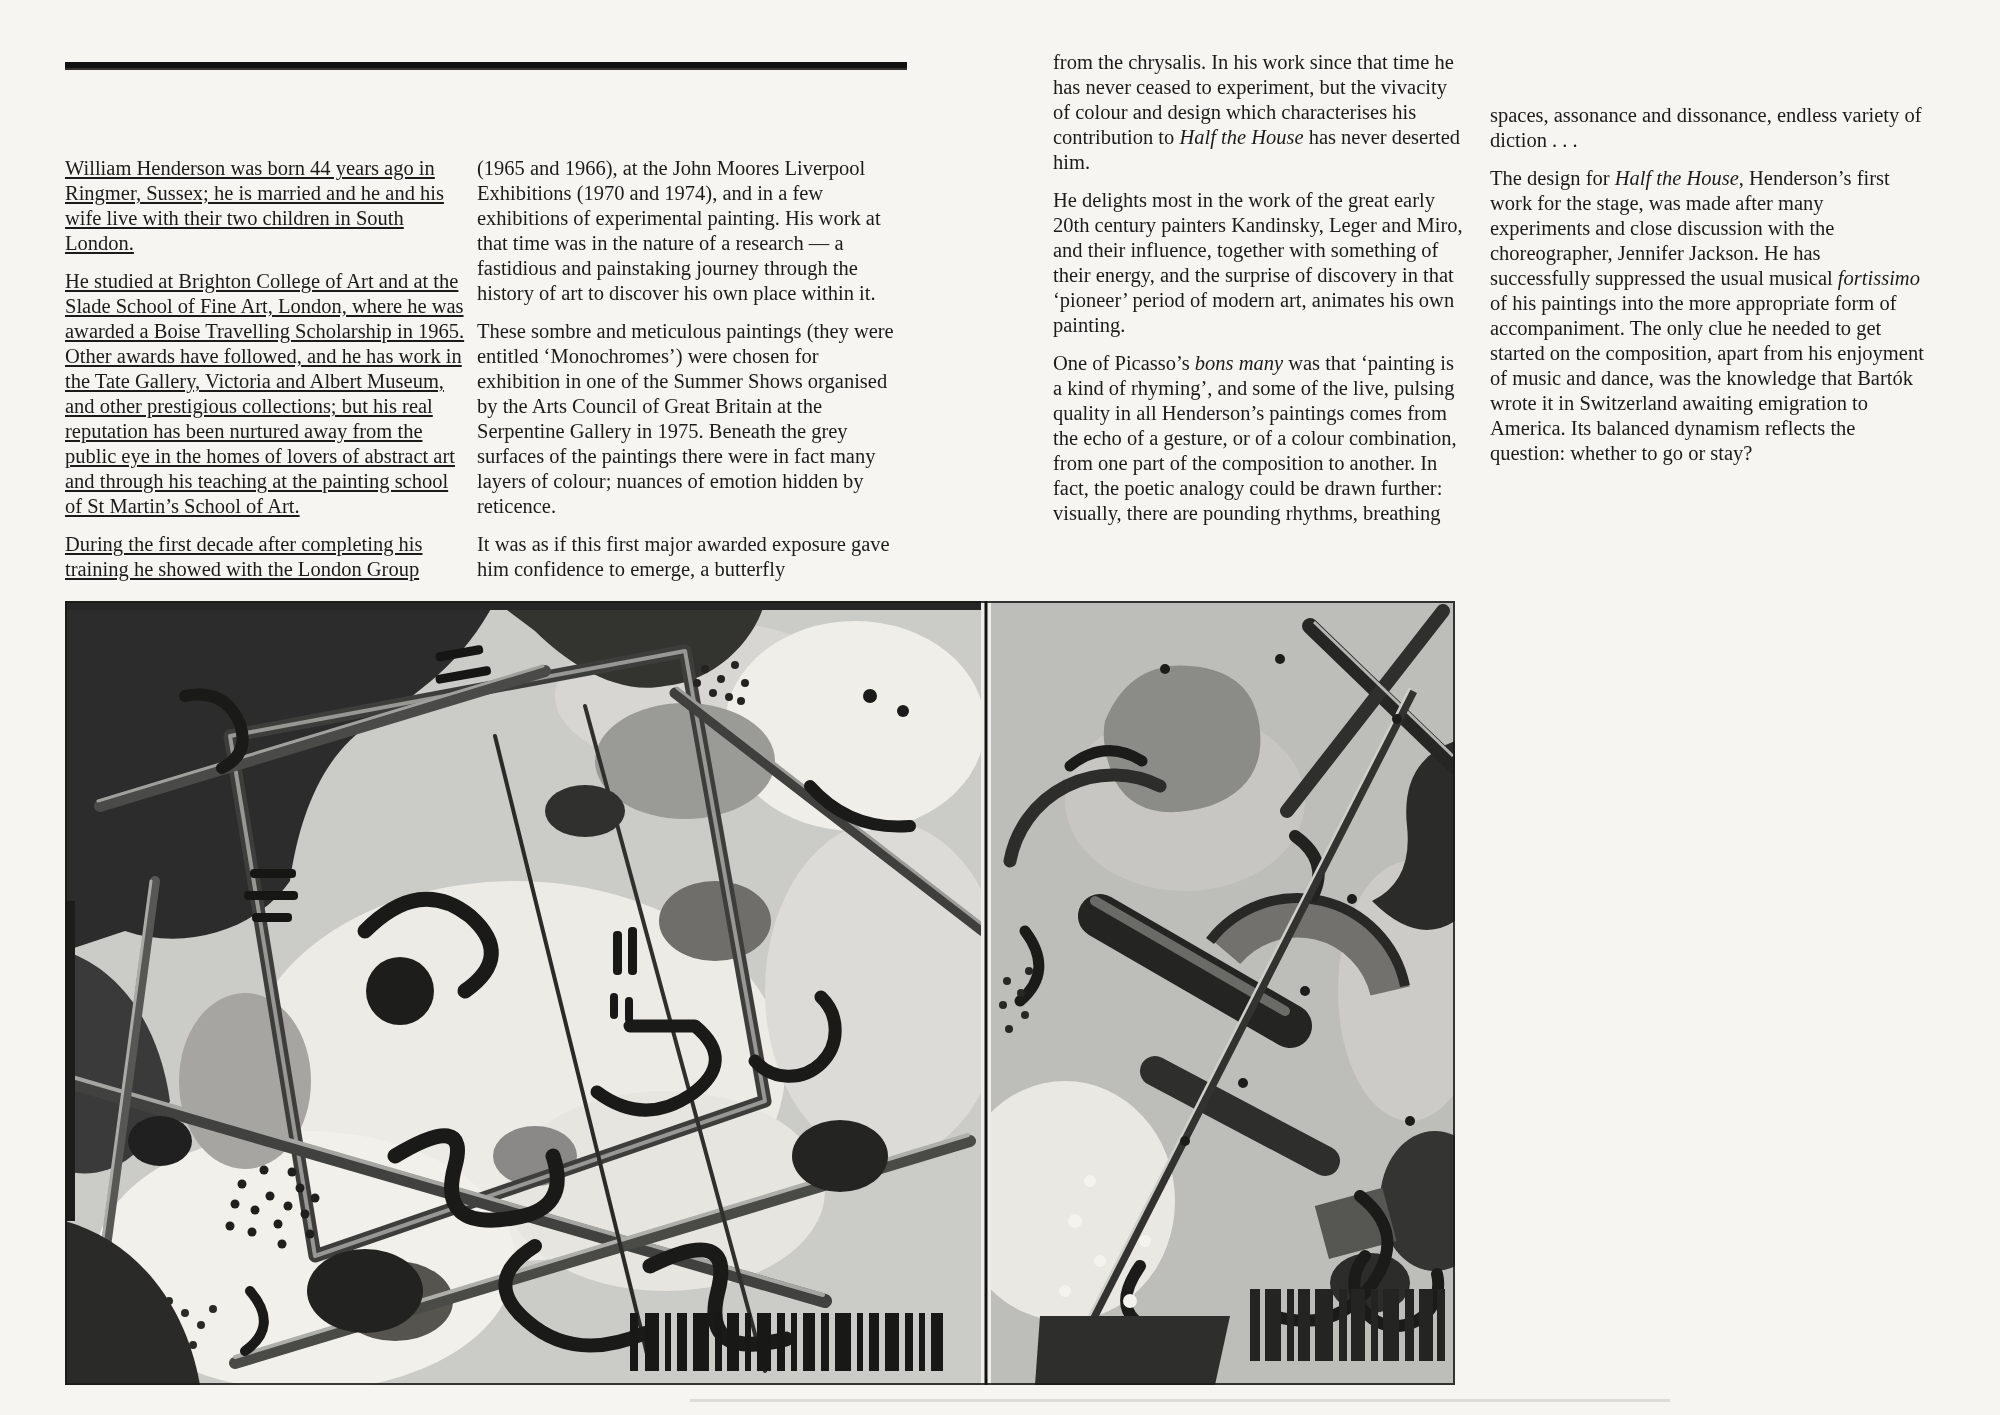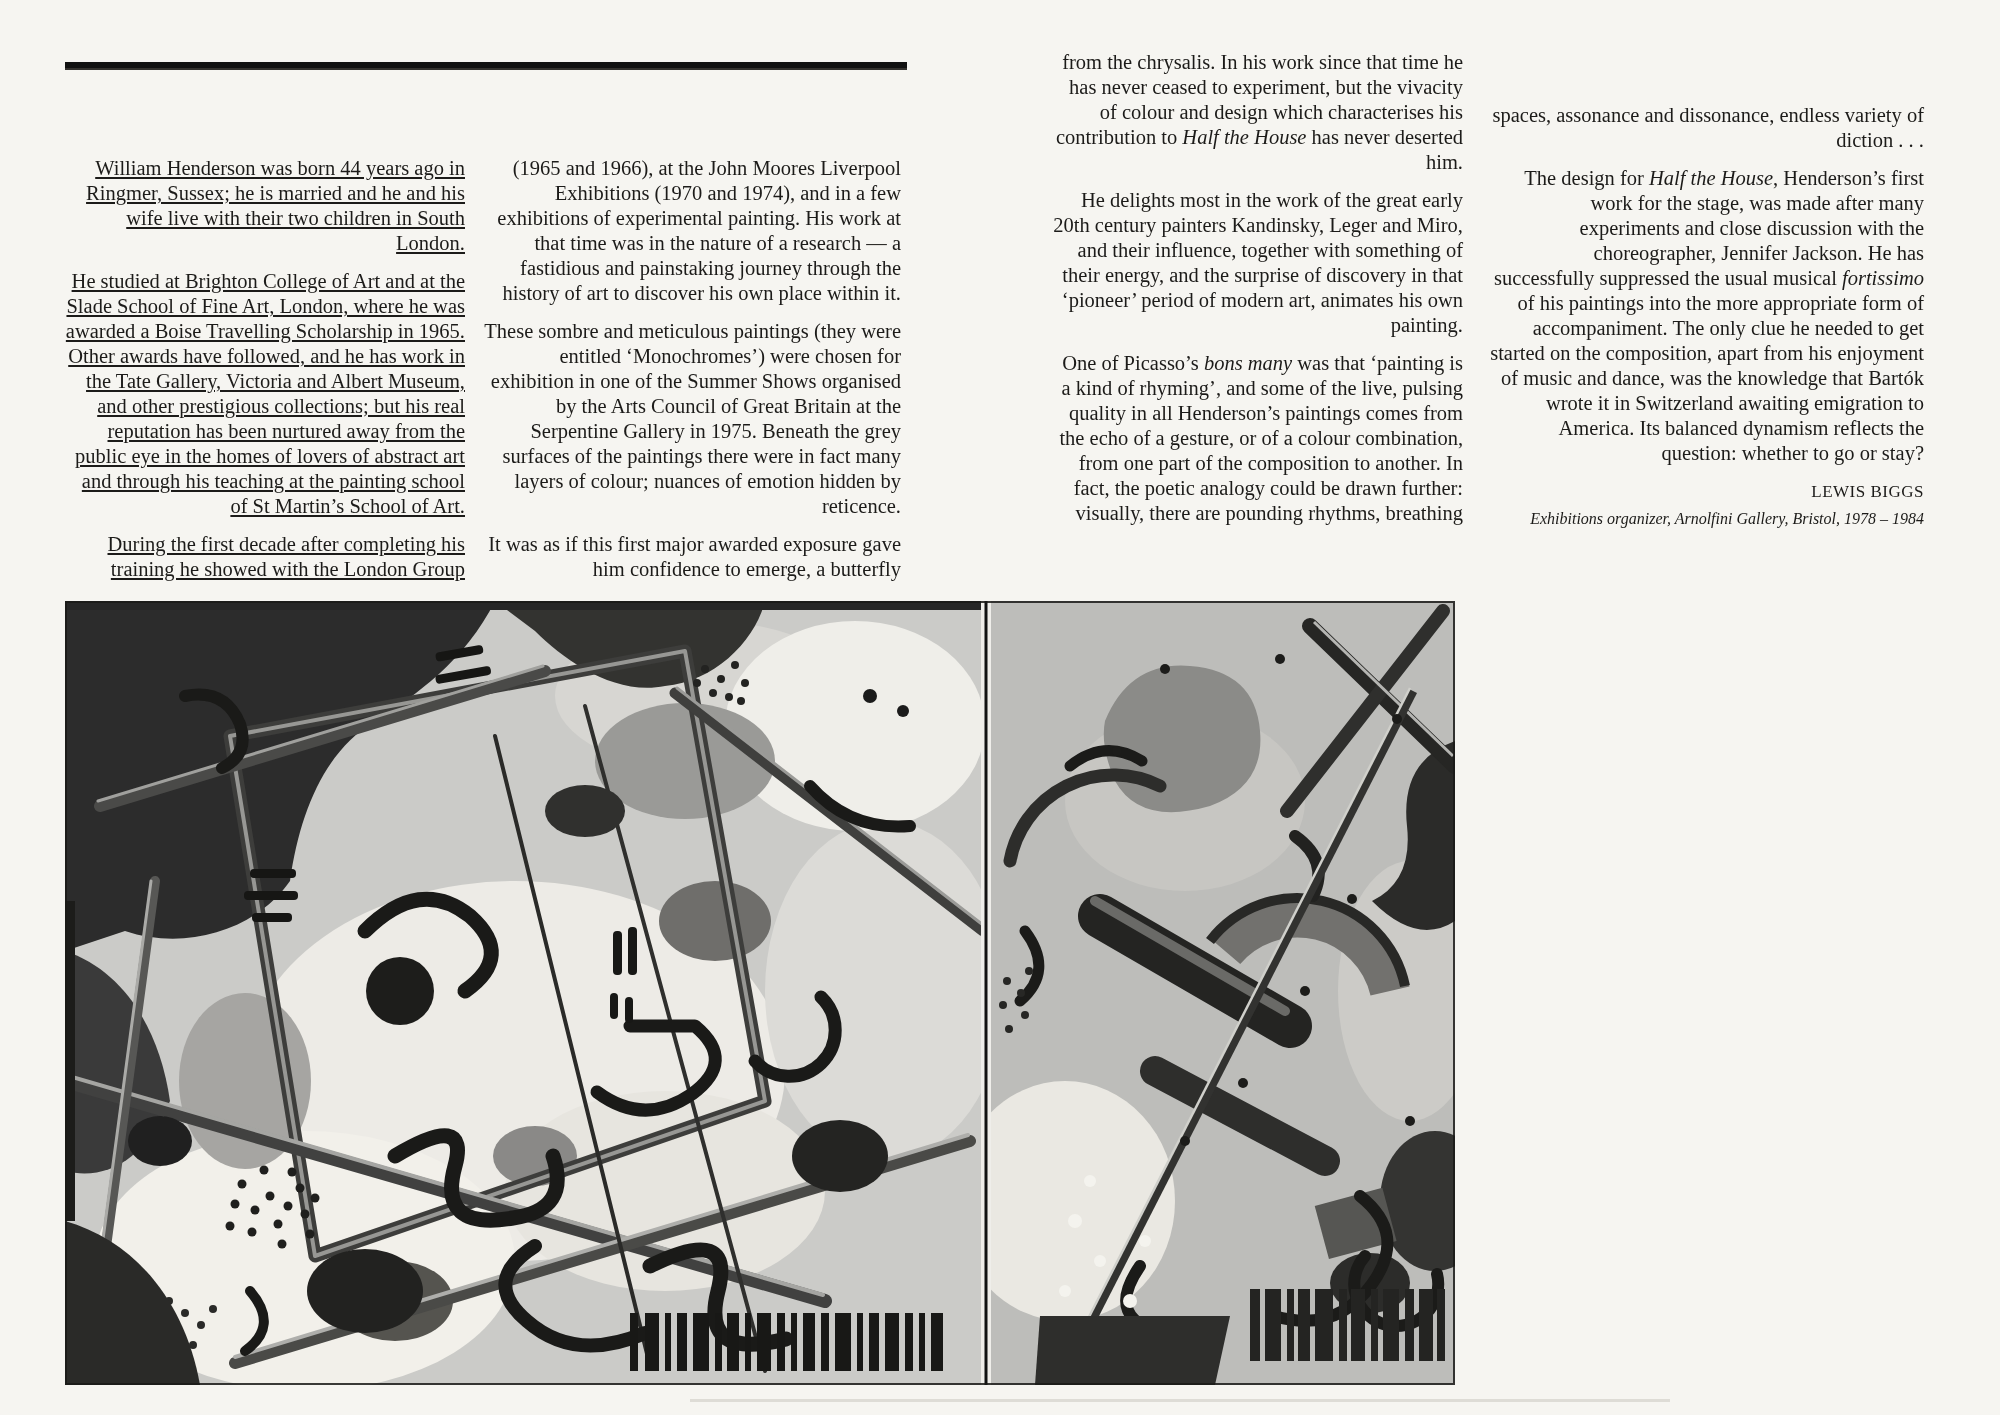--- a/index.html
+++ b/index.html
@@ -12,21 +12,21 @@
   .page{position:absolute;inset:0;}
   
   .masthead{position:absolute;left:65px;top:62px;width:842px;}
   .rule-thick{height:6px;background:#111;}
   .masthead h1{
     margin:13px 0 11px;text-align:center;font-weight:normal;
     font-size:30px;letter-spacing:2px;color:#1a1a18;
   }
   .rule-thin{height:2px;background:#33312e;}
   
-  .col{position:absolute;font-size:20.5px;line-height:25px;text-align:right;color:#1c1b19;}
+  .col{position:absolute;font-size:20.5px;line-height:25px;text-align:left;color:#1c1b19;}
   .col p{margin:0 0 13px 0;}
   #col1{left:65px;top:156px;width:400px;text-decoration:underline;}
   #col2{left:477px;top:156px;width:424px;}
   #col3{left:1053px;top:50px;width:410px;}
   #col4{left:1490px;top:56px;width:434px;margin-top:47px;}
   .credit{margin-top:12px;}
   .credit-name{font-size:17px;letter-spacing:.5px;}
   .credit-role{font-size:16px;font-style:italic;margin-top:2px;}
   
   .artwork{position:absolute;left:65px;top:601px;width:1390px;height:784px;display:block;}
@@ -56,24 +56,20 @@
       <p>from the chrysalis. In his work since that time he has never ceased to experiment, but the vivacity of colour and design which characterises his contribution to <i>Half the House</i> has never deserted him.</p>
       <p>He delights most in the work of the great early 20th century painters Kandinsky, Leger and Miro, and their influence, together with something of their energy, and the surprise of discovery in that ‘pioneer’ period of modern art, animates his own painting.</p>
       <p>One of Picasso’s <i>bons many</i> was that ‘painting is a kind of rhyming’, and some of the live, pulsing quality in all Henderson’s paintings comes from the echo of a gesture, or of a colour combination, from one part of the composition to another. In fact, the poetic analogy could be drawn further: visually, there are pounding rhythms, breathing</p>
     </section>
 
   <section id="col4" class="col">
     <div>
         <p>spaces, assonance and dissonance, endless variety of diction . . .</p>
         <p>The design for <i>Half the House</i>, Henderson’s first work for the stage, was made after many experiments and close discussion with the choreographer, Jennifer Jackson. He has successfully suppressed the usual musical <i>fortissimo</i> of his paintings into the more appropriate form of accompaniment. The only clue he needed to get started on the composition, apart from his enjoyment of music and dance, was the knowledge that Bartók wrote it in Switzerland awaiting emigration to America. Its balanced dynamism reflects the question: whether to go or stay?</p>
       </div>
-    <div class="credit">
-      <div class="credit-name">LEWIS BIGGS</div>
-      <div class="credit-role">Exhibitions organizer, Arnolfini Gallery, Bristol, 1978 – 1984</div>
-    </div>
   </section>
 
   <svg class="artwork" role="img" viewBox="0 0 1390 784" preserveAspectRatio="none" aria-label="Black-and-white reproduction of an abstract diptych painting: tangled diagonal rods, calligraphic black squiggles, stippled dots and grey washes">
     <defs>
       <clipPath id="clipL">
           <rect x="0" y="0" width="918" height="784"></rect>
         </clipPath>
       <clipPath id="clipR">
           <rect x="924" y="0" width="466" height="784"></rect>
         </clipPath>

